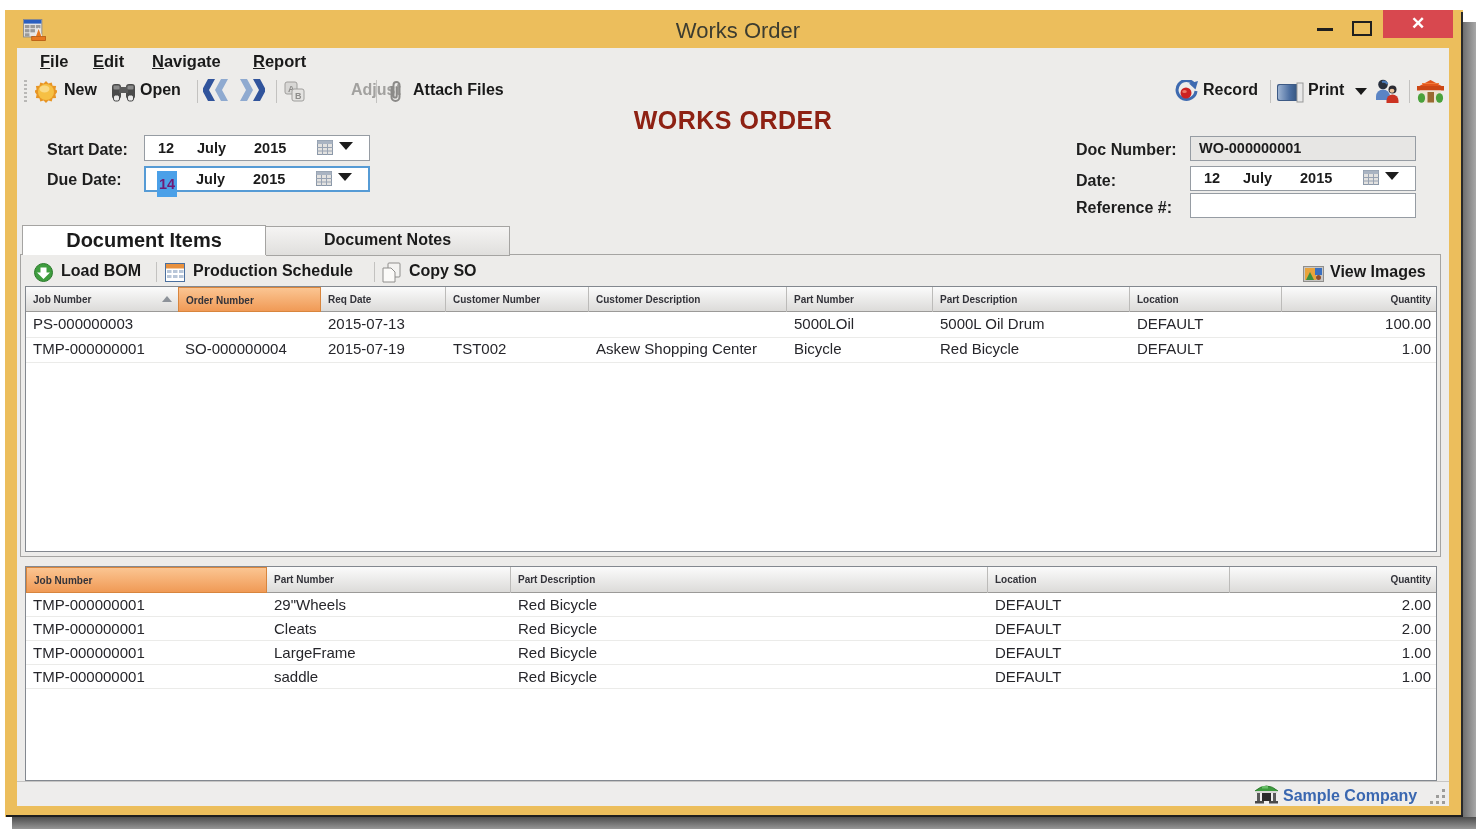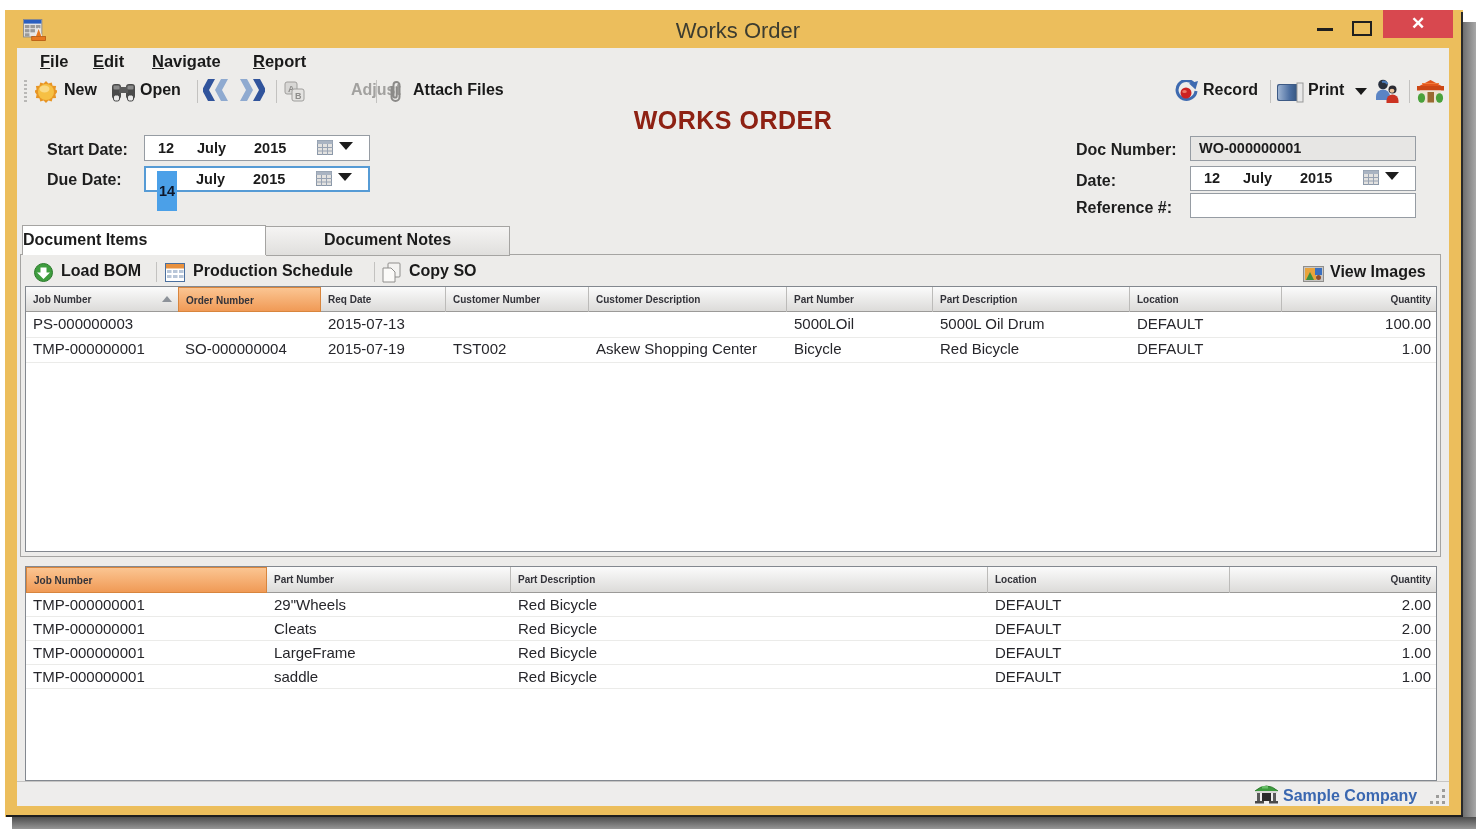--- a/index.html
+++ b/index.html
@@ -24,21 +24,21 @@
 
 .tbtxt { top:81px; font-size:16px; font-weight:bold; color:#1a1a1a; }
 .sep { width:1px; background:#c3c2c0; top:80px; height:23px; }
 
 #heading { left:0; top:106px; width:1466px; text-align:center; font-size:25px; font-weight:bold; color:#8e2113; letter-spacing:0.5px; }
 
 .flabel { font-size:16px; font-weight:bold; color:#1e1e1e; }
 .fbox { background:#fff; border:1px solid #969ca3; font-size:14.5px; font-weight:bold; color:#1b1b1b; }
 
 #tabpane { left:20px; top:254px; width:1421px; height:303px; border:1px solid #a5a4a2; background:#edecea; }
-#tab1 { left:22px; top:225px; width:244px; height:30px; background:#fff; border:1px solid #a5a4a2; border-bottom:none; font-size:16px; font-weight:bold; color:#1b1b1b; line-height:28px; }
+#tab1 { left:22px; top:225px; width:244px; height:30px; background:#fff; border:1px solid #a5a4a2; border-bottom:none; text-align:center; font-size:20px; font-weight:bold; color:#1b1b1b; line-height:28px; }
 #tab2 { left:266px; top:226px; width:244px; height:30px; background:linear-gradient(#f5f4f3,#e0dfdd); border:1px solid #a5a4a2; border-left:none; text-align:center; font-size:16px; font-weight:bold; color:#1b1b1b; line-height:26px; }
 
 .grid { background:#fff; border:1px solid #83888f; }
 .ghead { position:absolute; left:0; top:0; right:0; height:25px; background:linear-gradient(#fbfbfb,#dcdbd9); border-bottom:1px solid #9b9a98; }
 .gcell { position:absolute; top:0; height:25px; font-size:10px; font-weight:bold; color:#33333a; line-height:25px; padding-left:7px; border-right:1px solid #bcbbb9; overflow:hidden; white-space:nowrap; }
 .gcell.orange { background:linear-gradient(#fbc592,#f09a56); border:1px solid #d8853d; }
 .grow { position:absolute; left:0; right:0; height:26px; border-bottom:1px solid #ebebe9; }
 .rcell { position:absolute; top:0; height:24px; font-size:15px; color:#26262b; line-height:24px; padding-left:7px; white-space:nowrap; }
 .num { text-align:right; padding-right:6px; padding-left:0; }
 
@@ -172,21 +172,21 @@
         <g stroke="#97a2b2">
           <line x1="5.5" y1="4" x2="5.5" y2="15"></line>
           <line x1="10.5" y1="4" x2="10.5" y2="15"></line>
           <line x1="0" y1="7.5" x2="16" y2="7.5"></line>
           <line x1="0" y1="11" x2="16" y2="11"></line>
         </g>
       </svg>
     <span class="abs" style="left:194px;top:6px;width:0;height:0;border-left:7px solid transparent;border-right:7px solid transparent;border-top:8px solid #1c1c1c;"></span>
   </div>
   <div id="date2" class="abs fbox" style="left:144px;top:166px;width:226px;height:26px;border:2px solid #569bd5;">
-    <span class="abs" style="left:11px;top:3px;background:#4ba0e8;color:#0f172a;padding:12px 2px;">14</span>
+    <span class="abs" style="left:11px;top:3px;background:#4ba0e8;color:#701a75;padding:5px 2px;">14</span>
     <span class="abs" style="left:50px;top:3px;">July</span>
     <span class="abs" style="left:107px;top:3px;">2015</span>
     <svg class="abs" style="left:170px;top:3px;" width="17" height="16" viewBox="0 0 17 16">
         <rect x="0.5" y="0.5" width="15" height="14" fill="#e3e2e0" stroke="#8b98a8"></rect>
         <rect x="0.5" y="0.5" width="15" height="3.5" fill="#aab4c2"></rect>
         <g stroke="#97a2b2">
           <line x1="5.5" y1="4" x2="5.5" y2="15"></line>
           <line x1="10.5" y1="4" x2="10.5" y2="15"></line>
           <line x1="0" y1="7.5" x2="16" y2="7.5"></line>
           <line x1="0" y1="11" x2="16" y2="11"></line>

